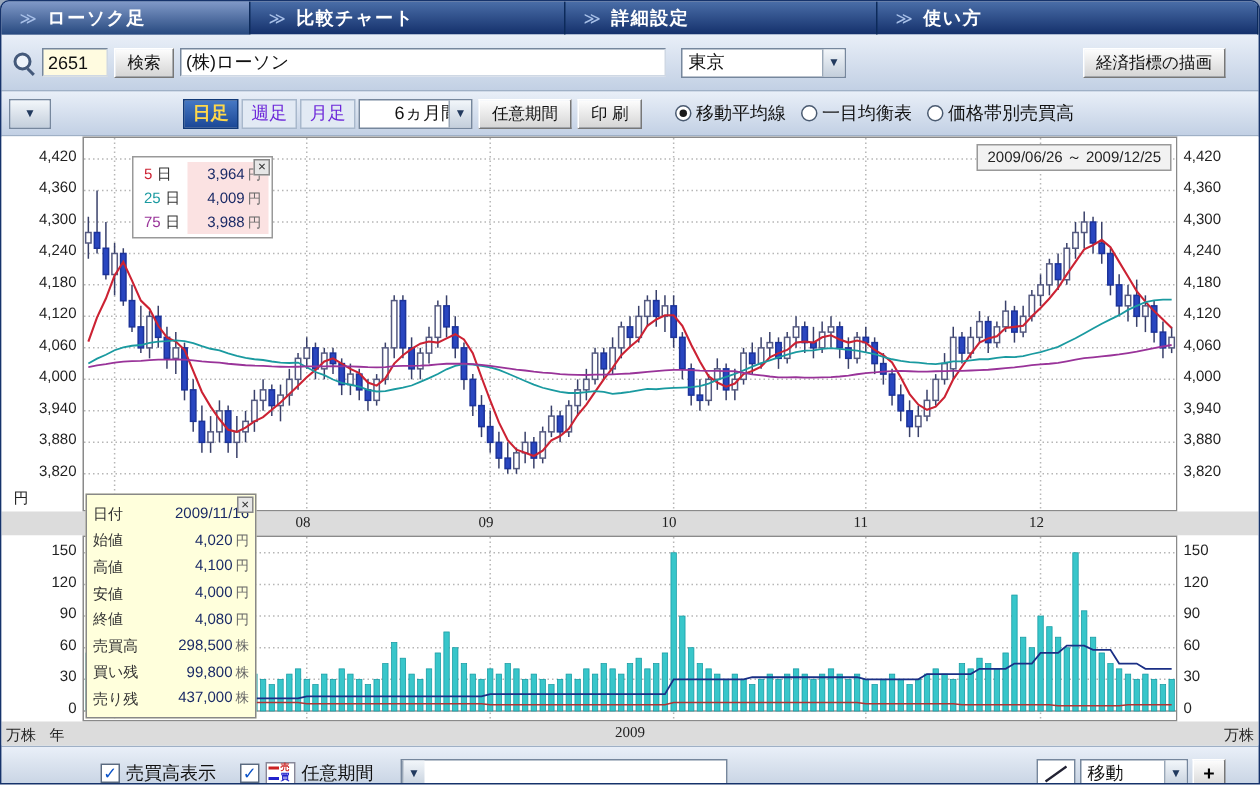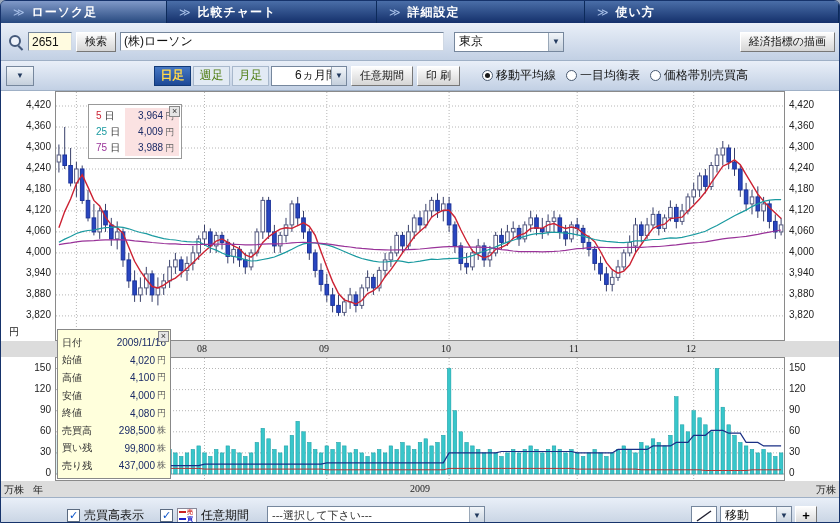--- a/index.html
+++ b/index.html
@@ -16,30 +16,30 @@
   .toolbar{display:flex;align-items:center;background:linear-gradient(#e9eff8,#c2d0e4);border-bottom:1px solid #9fb0c6;padding:0 4px;}
   .toolbar.r1{height:38px;}
   .toolbar.r2{height:30px;}
   .mag{width:16px;height:16px;position:relative;margin:0 4px 0 3px;flex:none;}
   .mag::before{content:'';position:absolute;left:1px;top:1px;width:8px;height:8px;border:2px solid #44597a;border-radius:50%;background:#eef3fa;}
   .mag::after{content:'';position:absolute;left:11px;top:11px;width:6px;height:2px;background:#44597a;transform:rotate(45deg);transform-origin:0 0;}
   .inp{height:19px;border:1px solid;border-color:#76879d #cfd8e4 #cfd8e4 #76879d;font-size:12px;padding:0 3px;font-family:inherit;color:#111;}
   .inp.code{width:44px;background:#fffbe0;}
   .inp.name{width:324px;background:#fff;margin-left:4px;}
   .b3{height:20px;font-size:11px;color:#111;background:linear-gradient(#fdfdfd,#d5d5d5);border:1px solid;border-color:#fff #777 #777 #fff;padding:0 8px;margin-left:4px;font-family:inherit;cursor:pointer;white-space:nowrap;}
-  .b3.econ{margin-left:auto;margin-right:0;}
+  .b3.econ{margin-left:auto;margin-right:18px;}
   .combo{display:flex;height:20px;border:1px solid #76879d;background:#fff;align-items:center;cursor:pointer;}
   .combo .cval{flex:1;font-size:12px;padding:0 4px;color:#111;white-space:nowrap;overflow:hidden;}
   .ddb{width:15px;height:100%;background:linear-gradient(#f2f6fa,#c4cfdc);border-left:1px solid #9aa8b8;font-size:8px;color:#223a5e;display:flex;align-items:center;justify-content:center;flex:none;}
   .combo.exch{width:110px;margin-left:10px;}
   .combo.mini{width:28px;margin-left:1px;}
   .combo.mini .ddb{border-left:none;width:100%;}
   .combo.range{width:76px;margin-left:2px;padding-left:19px;}
-  .period{height:20px;width:37px;font-size:12px;background:#e2eaf4;border:1px solid #a8b8cc;color:#4d7c0f;margin-left:2px;padding:0;font-family:inherit;cursor:pointer;}
-  .period.first{margin-left:120px;}
+  .period{height:20px;width:37px;font-size:12px;background:#e2eaf4;border:1px solid #a8b8cc;color:#6d28d9;margin-left:2px;padding:0;font-family:inherit;cursor:pointer;}
+  .period.first{margin-left:88px;}
   .period.sel{background:linear-gradient(#4678c4,#1c4896);color:#ffd84a;font-weight:bold;border-color:#123a78;}
   .radio{display:flex;align-items:center;font-size:12px;color:#111;margin-left:10px;gap:3px;cursor:pointer;white-space:nowrap;}
   .radio.first{margin-left:22px;}
   .rdot{width:11px;height:11px;border:1px solid #4a5a70;border-radius:50%;background:#fff;position:relative;flex:none;}
   .rdot.on::after{content:'';position:absolute;left:2px;top:2px;width:5px;height:5px;border-radius:50%;background:#1a1a1a;}
   
   .charts{position:relative;background:#fff;height:406px;}
   .crow{display:flex;}
   .crow.main{height:250px;}
   .crow.vol{height:124px;}
@@ -449,20 +449,21 @@
             <line class="wick" x1="713.4" y1="108.4" x2="713.4" y2="136.4"></line>
             <rect class="cdn" x="711.6" y="111.9" width="3.6" height="17.5"></rect>
             <line class="wick" x1="719.3" y1="122.4" x2="719.3" y2="146.9"></line>
             <rect class="cdn" x="717.5" y="129.4" width="3.6" height="10.5"></rect>
             <line class="wick" x1="725.1" y1="125.9" x2="725.1" y2="143.4"></line>
             <rect class="cup" x="723.3" y="132.9" width="3.6" height="7.0"></rect>
             <polyline class="ma5" points="2.9,135.7 8.7,119.6 14.6,107.0 20.4,91.6 26.2,82.6 32.0,95.1 37.9,108.4 43.7,114.0 49.5,125.2 55.3,132.9 61.2,135.7 67.0,141.3 72.8,155.3 78.6,169.3 84.4,179.1 90.3,187.5 96.1,194.5 101.9,195.9 107.7,193.1 113.6,188.9 119.4,186.1 125.2,181.2 131.0,176.3 136.9,170.7 142.7,165.1 148.5,159.5 154.3,154.6 160.2,149.0 166.0,146.9 171.8,150.4 177.6,153.9 183.5,156.7 189.3,163.0 195.1,165.1 200.9,160.2 206.8,150.4 212.6,144.8 218.4,140.6 224.2,137.1 230.0,135.7 235.9,136.4 241.7,133.6 247.5,130.8 253.3,134.3 259.2,143.4 265.0,159.5 270.8,174.9 276.6,189.6 282.5,201.5 288.3,207.8 294.1,209.9 299.9,212.0 305.8,208.5 311.6,201.5 317.4,198.7 323.2,193.8 329.1,184.7 334.9,177.7 340.7,169.3 346.5,160.9 352.4,153.2 358.2,144.8 364.0,139.2 369.8,134.3 375.6,125.2 381.5,121.0 387.3,118.2 393.1,118.2 398.9,125.2 404.8,137.8 410.6,149.0 416.4,158.8 422.2,163.0 428.1,165.8 433.9,163.7 439.7,157.4 445.5,155.3 451.4,152.5 457.2,146.2 463.0,143.4 468.8,141.3 474.7,136.4 480.5,135.7 486.3,136.4 492.1,132.9 498.0,131.5 503.8,134.3 509.6,136.4 515.4,135.0 521.2,136.4 527.1,141.3 532.9,144.8 538.7,149.7 544.5,159.5 550.4,170.7 556.2,177.7 562.0,181.2 567.8,179.1 573.7,172.8 579.5,160.9 585.3,152.5 591.1,144.1 597.0,136.4 602.8,133.6 608.6,132.2 614.4,126.6 620.3,125.9 626.1,125.2 631.9,118.9 637.7,113.3 643.6,107.0 649.4,100.0 655.2,90.9 661.0,82.6 666.8,74.2 672.7,71.4 678.5,67.9 684.3,72.8 690.1,82.6 696.0,92.3 701.8,102.1 707.6,109.1 713.4,115.4 719.3,121.0 725.1,126.6 "></polyline>
             <polyline class="ma25" points="2.9,150.3 8.7,147.1 14.6,144.5 20.4,141.5 26.2,139.6 32.0,138.5 37.9,138.0 43.7,136.6 49.5,135.7 55.3,135.4 61.2,134.9 67.0,135.4 72.8,136.8 78.6,138.8 84.4,140.5 90.3,141.6 96.1,143.6 101.9,145.2 107.7,146.6 113.6,147.5 119.4,148.0 125.2,149.0 131.0,149.7 136.9,150.0 142.7,149.7 148.5,152.8 154.3,156.0 160.2,158.1 166.0,161.0 171.8,163.3 177.6,164.5 183.5,165.7 189.3,167.9 195.1,169.0 200.9,168.7 206.8,167.5 212.6,166.4 218.4,165.0 224.2,162.6 230.0,160.1 235.9,157.3 241.7,154.2 247.5,151.9 253.3,150.8 259.2,151.0 265.0,151.9 270.8,152.9 276.6,154.6 282.5,157.0 288.3,159.5 294.1,162.0 299.9,164.4 305.8,166.5 311.6,167.9 317.4,169.2 323.2,170.0 329.1,170.0 334.9,169.4 340.7,168.7 346.5,169.3 352.4,170.6 358.2,170.0 364.0,169.2 369.8,168.2 375.6,167.2 381.5,167.5 387.3,166.9 393.1,166.6 398.9,166.4 404.8,166.1 410.6,165.4 416.4,163.7 422.2,161.3 428.1,159.2 433.9,157.3 439.7,154.9 445.5,152.4 451.4,150.1 457.2,148.2 463.0,146.2 468.8,144.4 474.7,142.7 480.5,141.7 486.3,141.6 492.1,140.6 498.0,140.1 503.8,140.6 509.6,141.2 515.4,141.7 521.2,142.9 527.1,144.1 532.9,145.9 538.7,147.5 544.5,148.6 550.4,149.4 556.2,149.8 562.0,150.4 567.8,150.7 573.7,150.0 579.5,148.9 585.3,148.9 591.1,148.2 597.0,147.5 602.8,147.5 608.6,146.6 614.4,145.9 620.3,146.1 626.1,145.4 631.9,144.0 637.7,142.7 643.6,141.0 649.4,139.2 655.2,136.3 661.0,133.5 666.8,130.3 672.7,127.0 678.5,123.8 684.3,120.9 690.1,118.1 696.0,114.6 701.8,111.9 707.6,109.4 713.4,108.2 719.3,107.7 725.1,107.7 "></polyline>
             <polyline class="ma75" points="2.9,152.7 8.7,151.6 14.6,150.8 20.4,149.8 26.2,149.1 32.0,148.8 37.9,148.6 43.7,148.1 49.5,147.8 55.3,147.8 61.2,147.6 67.0,147.8 72.8,148.2 78.6,148.9 84.4,149.4 90.3,149.8 96.1,150.5 101.9,151.0 107.7,151.5 113.6,151.8 119.4,151.9 125.2,152.3 131.0,152.5 136.9,152.6 142.7,152.5 148.5,152.3 154.3,152.3 160.2,152.2 166.0,152.1 171.8,152.3 177.6,152.3 183.5,152.5 189.3,152.8 195.1,152.9 200.9,152.7 206.8,152.1 212.6,151.9 218.4,151.9 224.2,151.8 230.0,151.5 235.9,150.9 241.7,150.5 247.5,150.4 253.3,150.5 259.2,150.8 265.0,151.3 270.8,151.9 276.6,152.7 282.5,153.6 288.3,154.4 294.1,155.0 299.9,155.8 305.8,156.4 311.6,156.8 317.4,157.4 323.2,157.7 329.1,157.9 334.9,158.0 340.7,157.8 346.5,157.8 352.4,157.6 358.2,157.3 364.0,157.0 369.8,156.5 375.6,155.9 381.5,155.4 387.3,154.9 393.1,154.6 398.9,154.6 404.8,154.8 410.6,155.1 416.4,155.2 422.2,155.2 428.1,155.4 433.9,155.5 439.7,156.6 445.5,157.6 451.4,158.2 457.2,159.0 463.0,159.6 468.8,159.6 474.7,159.5 480.5,159.7 486.3,159.8 492.1,159.6 498.0,159.4 503.8,159.0 509.6,158.4 515.4,157.5 521.2,156.7 527.1,156.3 532.9,155.7 538.7,155.4 544.5,155.3 550.4,155.5 556.2,155.7 562.0,155.7 567.8,155.5 573.7,155.4 579.5,155.2 585.3,155.3 591.1,155.0 597.0,154.7 602.8,154.5 608.6,154.0 614.4,153.4 620.3,152.9 626.1,152.2 631.9,151.4 637.7,150.9 643.6,150.5 649.4,149.9 655.2,148.9 661.0,147.8 666.8,146.8 672.7,146.2 678.5,145.6 684.3,145.0 690.1,144.3 696.0,143.4 701.8,142.4 707.6,141.2 713.4,140.1 719.3,139.0 725.1,138.0 "></polyline>
           </svg>
+        <div class="range-label">2009/06/26 ～ 2009/12/25</div>
         <div class="ma-legend">
           <div class="closebox">×</div>
           <table>
             <tbody>
                 <tr>
               <td><span class="ma-num">5</span><span class="ma-u">日</span></td>
               <td class="val"><span>3,964</span><span class="vunit">円</span></td>
             </tr>
             <tr>
               <td><span class="ma-num">25</span><span class="ma-u">日</span></td>
@@ -728,21 +729,20 @@
             <b class="red">売</b>
           </span>
         <span class="ml-row">
             <i class="ml-line blue"></i>
             <b class="blue">買</b>
           </span>
       </span>
       <span>任意期間</span>
     </label>
     <div class="combo selbig">
-      <span class="cval">---選択して下さい---</span>
       <span class="ddb">▼</span>
     </div>
     <div class="rgroup">
       <div class="line-tool">
         <svg width="16" height="12">
             <line x1="1" y1="11" x2="15" y2="1" stroke="#223" stroke-width="1.5"></line>
           </svg>
       </div>
       <div class="combo move">
         <span class="cval">移動</span>

